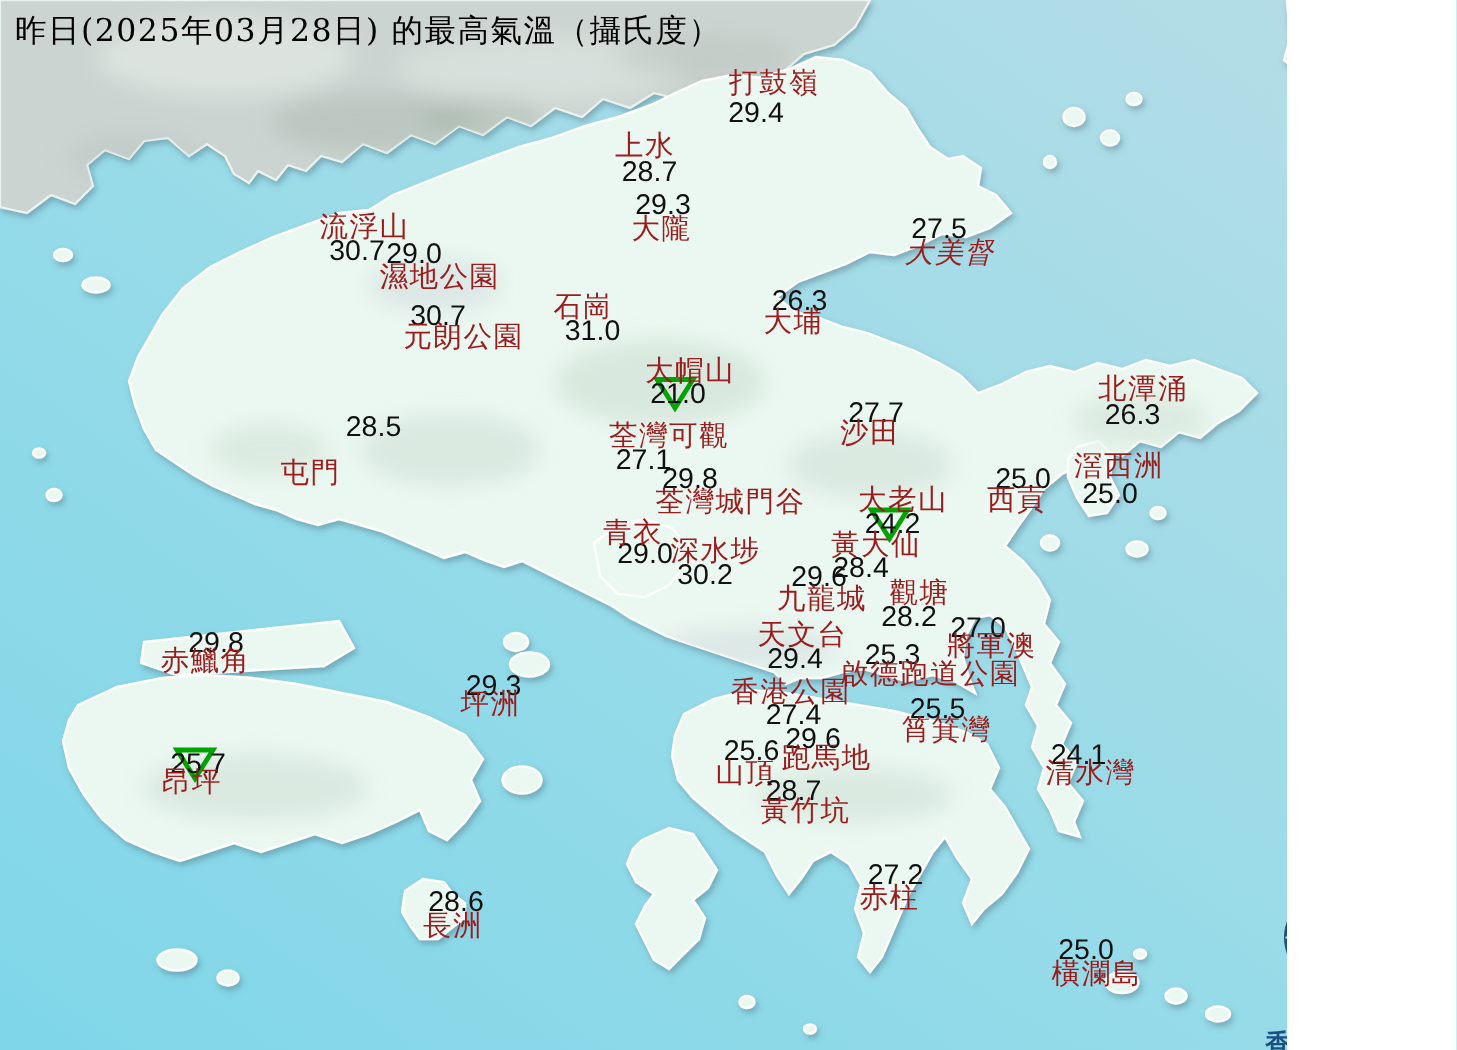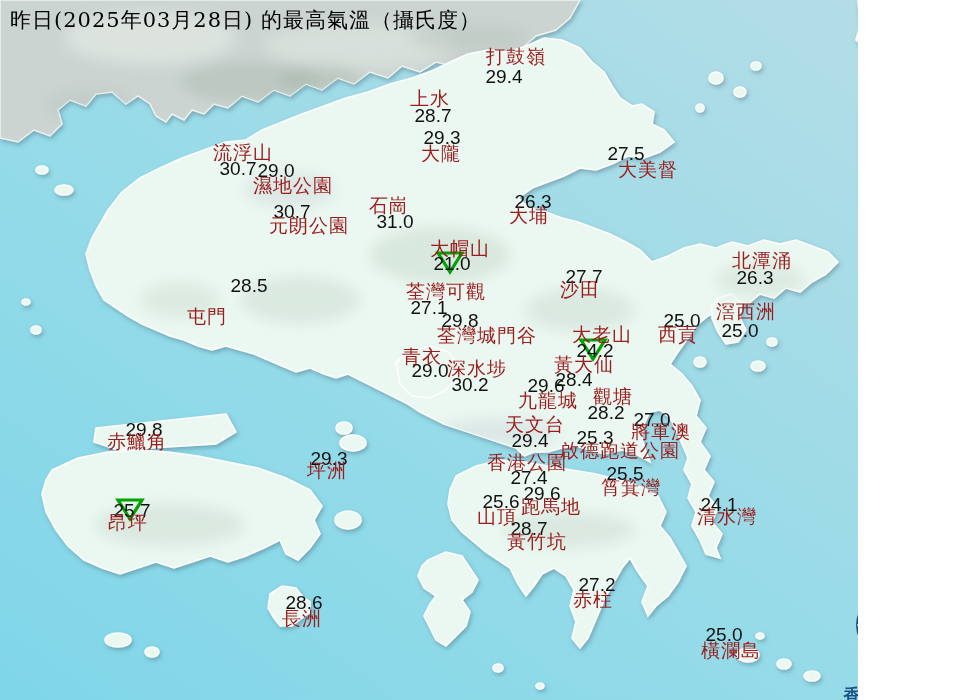--- a/index.html
+++ b/index.html
@@ -158,21 +158,21 @@
       <div class="station-name" style="left: 243px; top: 152px;">流浮山</div>
       <div class="station-value" style="left: 276px; top: 170px;">29.0</div>
       <div class="station-name" style="left: 293px; top: 185px;">濕地公園</div>
       <div class="station-value" style="left: 292px; top: 211px;">30.7</div>
       <div class="station-name" style="left: 309px; top: 225px;">元朗公園</div>
       <div class="station-value" style="left: 395px; top: 221px;">31.0</div>
       <div class="station-name" style="left: 389px; top: 205px;">石崗</div>
       <div class="station-value" style="left: 533px; top: 201px;">26.3</div>
       <div class="station-name" style="left: 529px; top: 215px;">大埔</div>
       <div class="station-value" style="left: 626px; top: 153px;">27.5</div>
-      <div class="station-name" style="left: 648px; top: 169px;">大美督</div>
+      <div class="station-name" style="left: 633px; top: 169px; font-style: italic;">大美督</div>
       <svg width="30" height="26" class="marker" style="left: 450px; top: 262px;">
         <polygon points="3,4 27,4 15,23" fill="none" stroke="#00a300" stroke-width="3.2"></polygon>
       </svg>
       <div class="station-value" style="left: 452px; top: 263px;">21.0</div>
       <div class="station-name" style="left: 460px; top: 248px;">大帽山</div>
       <div class="station-value" style="left: 584px; top: 276px;">27.7</div>
       <div class="station-name" style="left: 580px; top: 289px;">沙田</div>
       <div class="station-value" style="left: 429px; top: 307px;">27.1</div>
       <div class="station-name" style="left: 446px; top: 291px;">荃灣可觀</div>
       <div class="station-value" style="left: 460px; top: 320px;">29.8</div>

